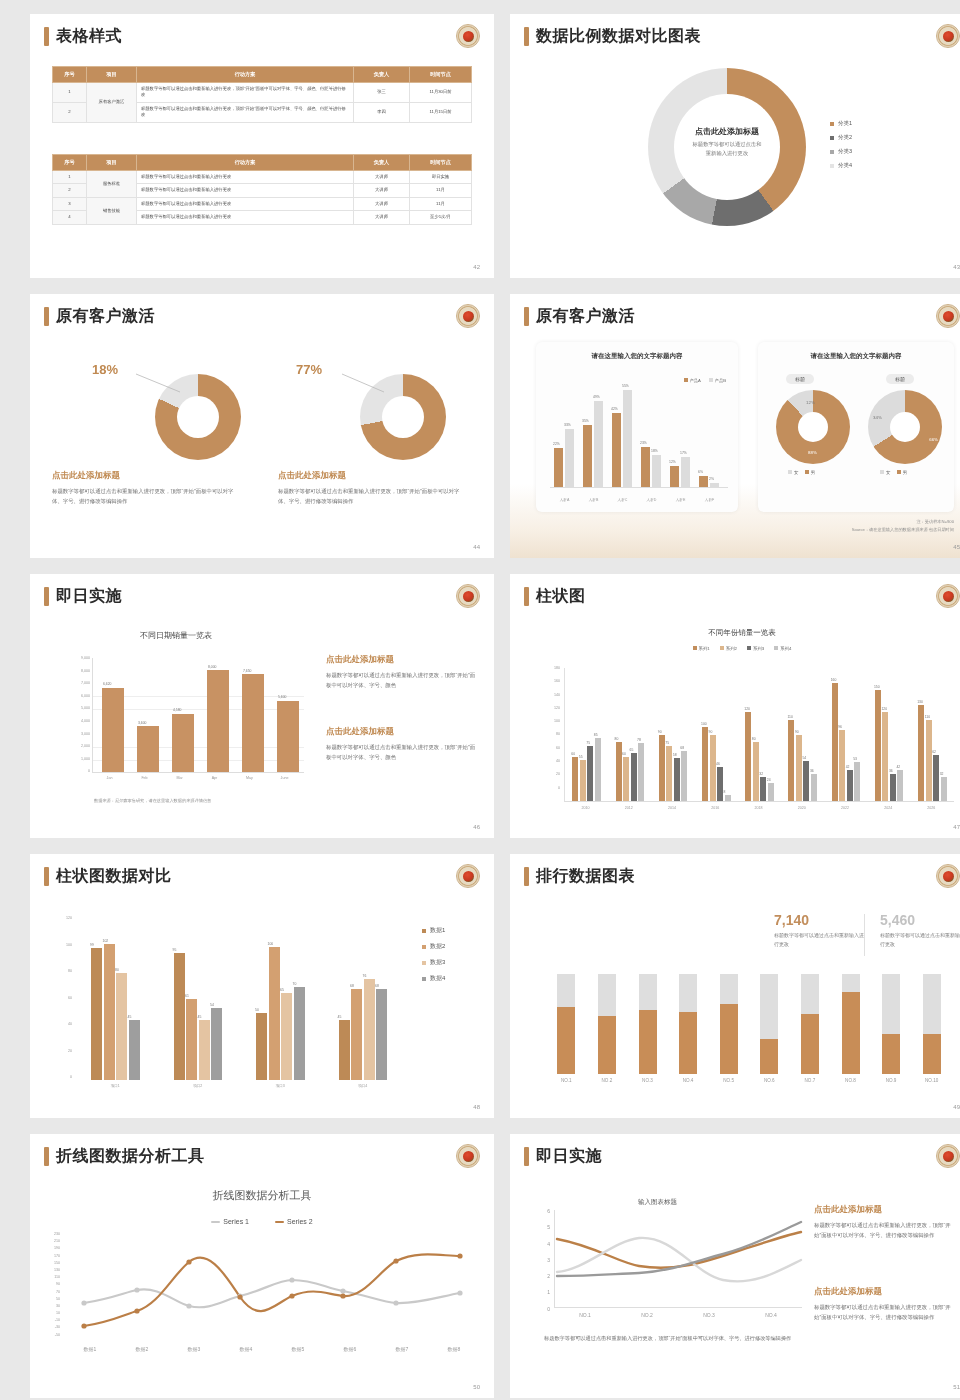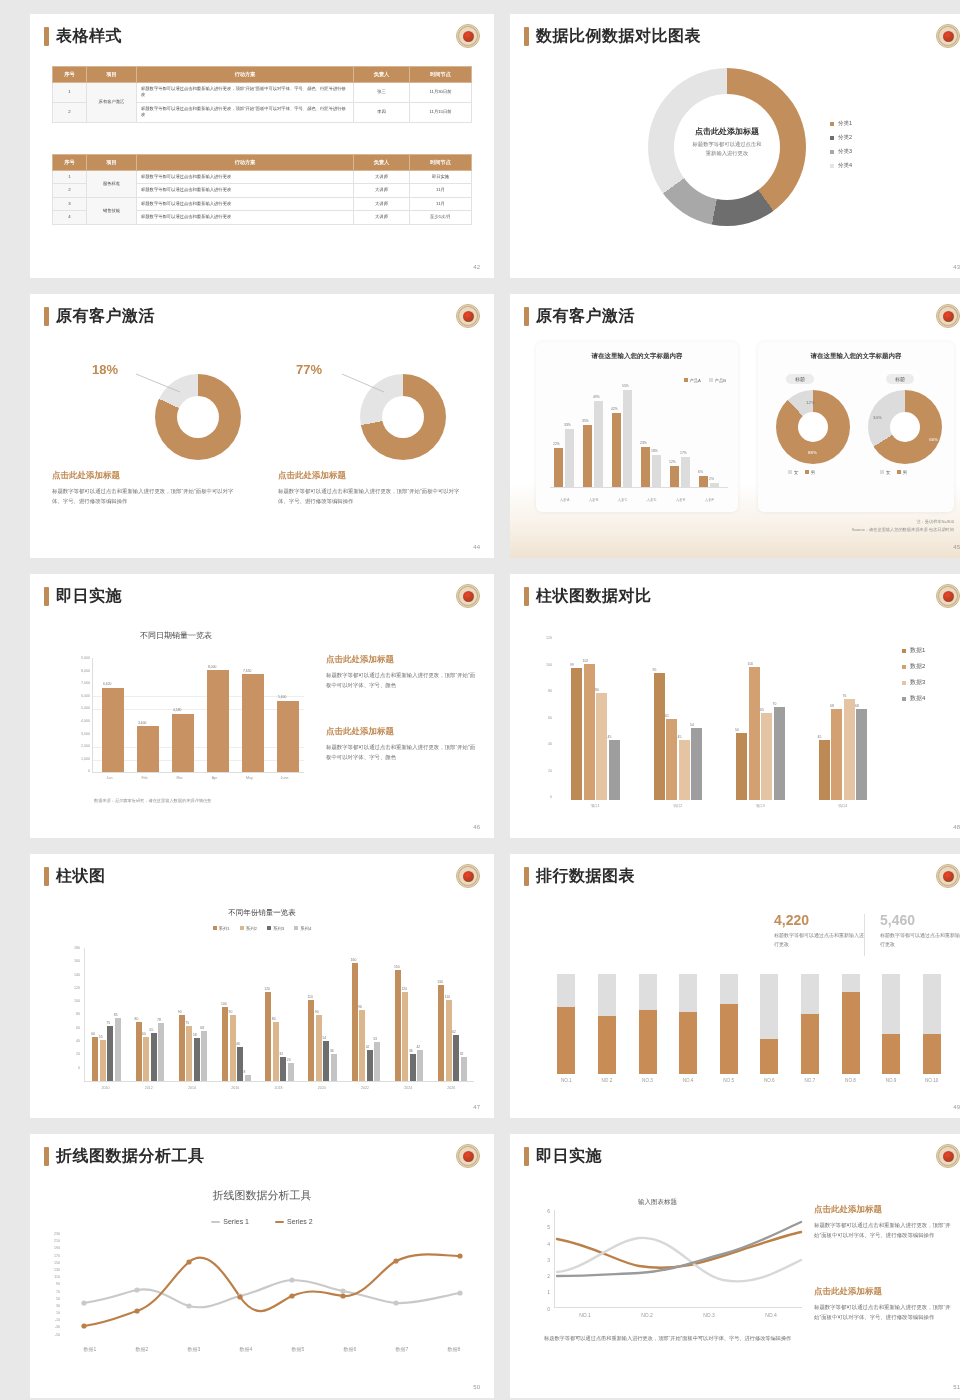--- a/index.html
+++ b/index.html
@@ -362,103 +362,20 @@
 
     <div style="position:absolute; top:80px; left:296px; width:150px;">
       <div class="body-title">点击此处添加标题</div>
       <div class="body-text">标题数字等都可以通过点击和重新输入进行更改，顶部“开始”面板中可以对字体、字号、颜色</div>
     </div>
     <div style="position:absolute; top:152px; left:296px; width:150px;">
       <div class="body-title">点击此处添加标题</div>
       <div class="body-text">标题数字等都可以通过点击和重新输入进行更改，顶部“开始”面板中可以对字体、字号、颜色</div>
     </div>
     <div class="pg">46</div>
-   </div>
-  </div>
-
-  <div class="slide">
-   <div class="slide-inner">
-    <div class="hdr">
-      <div class="hdr-bar"></div>
-      <div class="hdr-title">柱状图数据对比</div>
-    </div>
-    <div class="logo">
-          <div class="logo-core"></div>
-        </div>
-
-    <div style="position:absolute; top:62px; left:20px; width:22px; text-align:right;">
-      <div class="axis-lbl" style="height:26.5px">120</div>
-      <div class="axis-lbl" style="height:26.5px">100</div>
-      <div class="axis-lbl" style="height:26.5px">80</div>
-      <div class="axis-lbl" style="height:26.5px">60</div>
-      <div class="axis-lbl" style="height:26.5px">40</div>
-      <div class="axis-lbl" style="height:26.5px">20</div>
-      <div class="axis-lbl" style="height:26.5px">0</div>
-    </div>
-
-    <div id="s48plot" style="position:absolute; top:66px; left:44px; width:330px; height:160px;">
-          <div class="bar" style="position: absolute; bottom: 0px; left: 17px; width: 11px; height: 132px; background: rgb(189, 138, 86);"></div>
-          <div class="bval" style="bottom: 133px; left: 16px;">99</div>
-          <div class="bar" style="position: absolute; bottom: 0px; left: 29.5px; width: 11px; height: 136px; background: rgb(211, 160, 113);"></div>
-          <div class="bval" style="bottom: 137px; left: 28.5px;">102</div>
-          <div class="bar" style="position: absolute; bottom: 0px; left: 42px; width: 11px; height: 106.667px; background: rgb(228, 196, 162);"></div>
-          <div class="bval" style="bottom: 107.667px; left: 41px;">80</div>
-          <div class="bar" style="position: absolute; bottom: 0px; left: 54.5px; width: 11px; height: 60px; background: rgb(158, 158, 158);"></div>
-          <div class="bval" style="bottom: 61px; left: 53.5px;">45</div>
-          <div class="bar" style="position: absolute; bottom: 0px; left: 99.5px; width: 11px; height: 126.667px; background: rgb(189, 138, 86);"></div>
-          <div class="bval" style="bottom: 127.667px; left: 98.5px;">95</div>
-          <div class="bar" style="position: absolute; bottom: 0px; left: 112px; width: 11px; height: 81.3333px; background: rgb(211, 160, 113);"></div>
-          <div class="bval" style="bottom: 82.3333px; left: 111px;">61</div>
-          <div class="bar" style="position: absolute; bottom: 0px; left: 124.5px; width: 11px; height: 60px; background: rgb(228, 196, 162);"></div>
-          <div class="bval" style="bottom: 61px; left: 123.5px;">45</div>
-          <div class="bar" style="position: absolute; bottom: 0px; left: 137px; width: 11px; height: 72px; background: rgb(158, 158, 158);"></div>
-          <div class="bval" style="bottom: 73px; left: 136px;">54</div>
-          <div class="bar" style="position: absolute; bottom: 0px; left: 182px; width: 11px; height: 66.6667px; background: rgb(189, 138, 86);"></div>
-          <div class="bval" style="bottom: 67.6667px; left: 181px;">50</div>
-          <div class="bar" style="position: absolute; bottom: 0px; left: 194.5px; width: 11px; height: 133.333px; background: rgb(211, 160, 113);"></div>
-          <div class="bval" style="bottom: 134.333px; left: 193.5px;">100</div>
-          <div class="bar" style="position: absolute; bottom: 0px; left: 207px; width: 11px; height: 86.6667px; background: rgb(228, 196, 162);"></div>
-          <div class="bval" style="bottom: 87.6667px; left: 206px;">65</div>
-          <div class="bar" style="position: absolute; bottom: 0px; left: 219.5px; width: 11px; height: 93.3333px; background: rgb(158, 158, 158);"></div>
-          <div class="bval" style="bottom: 94.3333px; left: 218.5px;">70</div>
-          <div class="bar" style="position: absolute; bottom: 0px; left: 264.5px; width: 11px; height: 60px; background: rgb(189, 138, 86);"></div>
-          <div class="bval" style="bottom: 61px; left: 263.5px;">45</div>
-          <div class="bar" style="position: absolute; bottom: 0px; left: 277px; width: 11px; height: 90.6667px; background: rgb(211, 160, 113);"></div>
-          <div class="bval" style="bottom: 91.6667px; left: 276px;">68</div>
-          <div class="bar" style="position: absolute; bottom: 0px; left: 289.5px; width: 11px; height: 101.333px; background: rgb(228, 196, 162);"></div>
-          <div class="bval" style="bottom: 102.333px; left: 288.5px;">76</div>
-          <div class="bar" style="position: absolute; bottom: 0px; left: 302px; width: 11px; height: 90.6667px; background: rgb(158, 158, 158);"></div>
-          <div class="bval" style="bottom: 91.6667px; left: 301px;">68</div>
-        </div>
-    <div id="s48x" style="position:absolute; top:230px; left:44px; width:330px; display:flex;">
-          <span class="axis-lbl" style="width: 82.5px; text-align: center;">项目1</span>
-          <span class="axis-lbl" style="width: 82.5px; text-align: center;">项目2</span>
-          <span class="axis-lbl" style="width: 82.5px; text-align: center;">项目3</span>
-          <span class="axis-lbl" style="width: 82.5px; text-align: center;">项目4</span>
-        </div>
-
-    <div style="position:absolute; top:72px; left:392px;">
-      <div class="legend-row" style="font-size:6px">
-            <span class="lg-sq" style="background:#bd8a56"></span>
-            <span>数据1</span>
-          </div>
-      <div class="legend-row" style="font-size:6px">
-            <span class="lg-sq" style="background:#d3a071"></span>
-            <span>数据2</span>
-          </div>
-      <div class="legend-row" style="font-size:6px">
-            <span class="lg-sq" style="background:#e4c4a2"></span>
-            <span>数据3</span>
-          </div>
-      <div class="legend-row" style="font-size:6px">
-            <span class="lg-sq" style="background:#9e9e9e"></span>
-            <span>数据4</span>
-          </div>
-    </div>
-    <div class="pg">48</div>
    </div>
   </div>
 
   <div class="slide">
    <div class="slide-inner">
     <div class="hdr">
       <div class="hdr-bar"></div>
       <div class="hdr-title">柱状图</div>
     </div>
     <div class="logo">
@@ -572,28 +489,111 @@
           <span class="axis-lbl" style="width: 43.2222px; text-align: center;">2026</span>
         </div>
     <div class="pg">47</div>
    </div>
   </div>
 
   <div class="slide">
    <div class="slide-inner">
     <div class="hdr">
       <div class="hdr-bar"></div>
+      <div class="hdr-title">柱状图数据对比</div>
+    </div>
+    <div class="logo">
+          <div class="logo-core"></div>
+        </div>
+
+    <div style="position:absolute; top:62px; left:20px; width:22px; text-align:right;">
+      <div class="axis-lbl" style="height:26.5px">120</div>
+      <div class="axis-lbl" style="height:26.5px">100</div>
+      <div class="axis-lbl" style="height:26.5px">80</div>
+      <div class="axis-lbl" style="height:26.5px">60</div>
+      <div class="axis-lbl" style="height:26.5px">40</div>
+      <div class="axis-lbl" style="height:26.5px">20</div>
+      <div class="axis-lbl" style="height:26.5px">0</div>
+    </div>
+
+    <div id="s48plot" style="position:absolute; top:66px; left:44px; width:330px; height:160px;">
+          <div class="bar" style="position: absolute; bottom: 0px; left: 17px; width: 11px; height: 132px; background: rgb(189, 138, 86);"></div>
+          <div class="bval" style="bottom: 133px; left: 16px;">99</div>
+          <div class="bar" style="position: absolute; bottom: 0px; left: 29.5px; width: 11px; height: 136px; background: rgb(211, 160, 113);"></div>
+          <div class="bval" style="bottom: 137px; left: 28.5px;">102</div>
+          <div class="bar" style="position: absolute; bottom: 0px; left: 42px; width: 11px; height: 106.667px; background: rgb(228, 196, 162);"></div>
+          <div class="bval" style="bottom: 107.667px; left: 41px;">80</div>
+          <div class="bar" style="position: absolute; bottom: 0px; left: 54.5px; width: 11px; height: 60px; background: rgb(158, 158, 158);"></div>
+          <div class="bval" style="bottom: 61px; left: 53.5px;">45</div>
+          <div class="bar" style="position: absolute; bottom: 0px; left: 99.5px; width: 11px; height: 126.667px; background: rgb(189, 138, 86);"></div>
+          <div class="bval" style="bottom: 127.667px; left: 98.5px;">95</div>
+          <div class="bar" style="position: absolute; bottom: 0px; left: 112px; width: 11px; height: 81.3333px; background: rgb(211, 160, 113);"></div>
+          <div class="bval" style="bottom: 82.3333px; left: 111px;">61</div>
+          <div class="bar" style="position: absolute; bottom: 0px; left: 124.5px; width: 11px; height: 60px; background: rgb(228, 196, 162);"></div>
+          <div class="bval" style="bottom: 61px; left: 123.5px;">45</div>
+          <div class="bar" style="position: absolute; bottom: 0px; left: 137px; width: 11px; height: 72px; background: rgb(158, 158, 158);"></div>
+          <div class="bval" style="bottom: 73px; left: 136px;">54</div>
+          <div class="bar" style="position: absolute; bottom: 0px; left: 182px; width: 11px; height: 66.6667px; background: rgb(189, 138, 86);"></div>
+          <div class="bval" style="bottom: 67.6667px; left: 181px;">50</div>
+          <div class="bar" style="position: absolute; bottom: 0px; left: 194.5px; width: 11px; height: 133.333px; background: rgb(211, 160, 113);"></div>
+          <div class="bval" style="bottom: 134.333px; left: 193.5px;">100</div>
+          <div class="bar" style="position: absolute; bottom: 0px; left: 207px; width: 11px; height: 86.6667px; background: rgb(228, 196, 162);"></div>
+          <div class="bval" style="bottom: 87.6667px; left: 206px;">65</div>
+          <div class="bar" style="position: absolute; bottom: 0px; left: 219.5px; width: 11px; height: 93.3333px; background: rgb(158, 158, 158);"></div>
+          <div class="bval" style="bottom: 94.3333px; left: 218.5px;">70</div>
+          <div class="bar" style="position: absolute; bottom: 0px; left: 264.5px; width: 11px; height: 60px; background: rgb(189, 138, 86);"></div>
+          <div class="bval" style="bottom: 61px; left: 263.5px;">45</div>
+          <div class="bar" style="position: absolute; bottom: 0px; left: 277px; width: 11px; height: 90.6667px; background: rgb(211, 160, 113);"></div>
+          <div class="bval" style="bottom: 91.6667px; left: 276px;">68</div>
+          <div class="bar" style="position: absolute; bottom: 0px; left: 289.5px; width: 11px; height: 101.333px; background: rgb(228, 196, 162);"></div>
+          <div class="bval" style="bottom: 102.333px; left: 288.5px;">76</div>
+          <div class="bar" style="position: absolute; bottom: 0px; left: 302px; width: 11px; height: 90.6667px; background: rgb(158, 158, 158);"></div>
+          <div class="bval" style="bottom: 91.6667px; left: 301px;">68</div>
+        </div>
+    <div id="s48x" style="position:absolute; top:230px; left:44px; width:330px; display:flex;">
+          <span class="axis-lbl" style="width: 82.5px; text-align: center;">项目1</span>
+          <span class="axis-lbl" style="width: 82.5px; text-align: center;">项目2</span>
+          <span class="axis-lbl" style="width: 82.5px; text-align: center;">项目3</span>
+          <span class="axis-lbl" style="width: 82.5px; text-align: center;">项目4</span>
+        </div>
+
+    <div style="position:absolute; top:72px; left:392px;">
+      <div class="legend-row" style="font-size:6px">
+            <span class="lg-sq" style="background:#bd8a56"></span>
+            <span>数据1</span>
+          </div>
+      <div class="legend-row" style="font-size:6px">
+            <span class="lg-sq" style="background:#d3a071"></span>
+            <span>数据2</span>
+          </div>
+      <div class="legend-row" style="font-size:6px">
+            <span class="lg-sq" style="background:#e4c4a2"></span>
+            <span>数据3</span>
+          </div>
+      <div class="legend-row" style="font-size:6px">
+            <span class="lg-sq" style="background:#9e9e9e"></span>
+            <span>数据4</span>
+          </div>
+    </div>
+    <div class="pg">48</div>
+   </div>
+  </div>
+
+  <div class="slide">
+   <div class="slide-inner">
+    <div class="hdr">
+      <div class="hdr-bar"></div>
       <div class="hdr-title">排行数据图表</div>
     </div>
     <div class="logo">
           <div class="logo-core"></div>
         </div>
 
     <div style="position:absolute; top:58px; left:264px; width:90px;">
-      <div style="font-size:14px; font-weight:bold; color:#c28e5c;">4,220</div>
+      <div style="font-size:14px; font-weight:bold; color:#c28e5c;">7,140</div>
       <div style="font-size:5px; color:#7d7d7d; line-height:1.85; margin-top:3px;">标题数字等都可以通过点击和重新输入进行更改</div>
     </div>
     <div style="position:absolute; top:60px; left:354px; width:1px; height:42px; background:#e0e0e0;"></div>
     <div style="position:absolute; top:58px; left:370px; width:90px;">
       <div style="font-size:14px; font-weight:bold; color:#c2c2c2;">5,460</div>
       <div style="font-size:5px; color:#7d7d7d; line-height:1.85; margin-top:3px;">标题数字等都可以通过点击和重新输入进行更改</div>
     </div>
 
     <div id="s49plot" style="position:absolute; top:120px; left:36px; width:406px; height:100px;">
           <div style="position: absolute; left: 11.3px; bottom: 0px; width: 18px; height: 100px; background: rgb(222, 222, 222);"></div>

